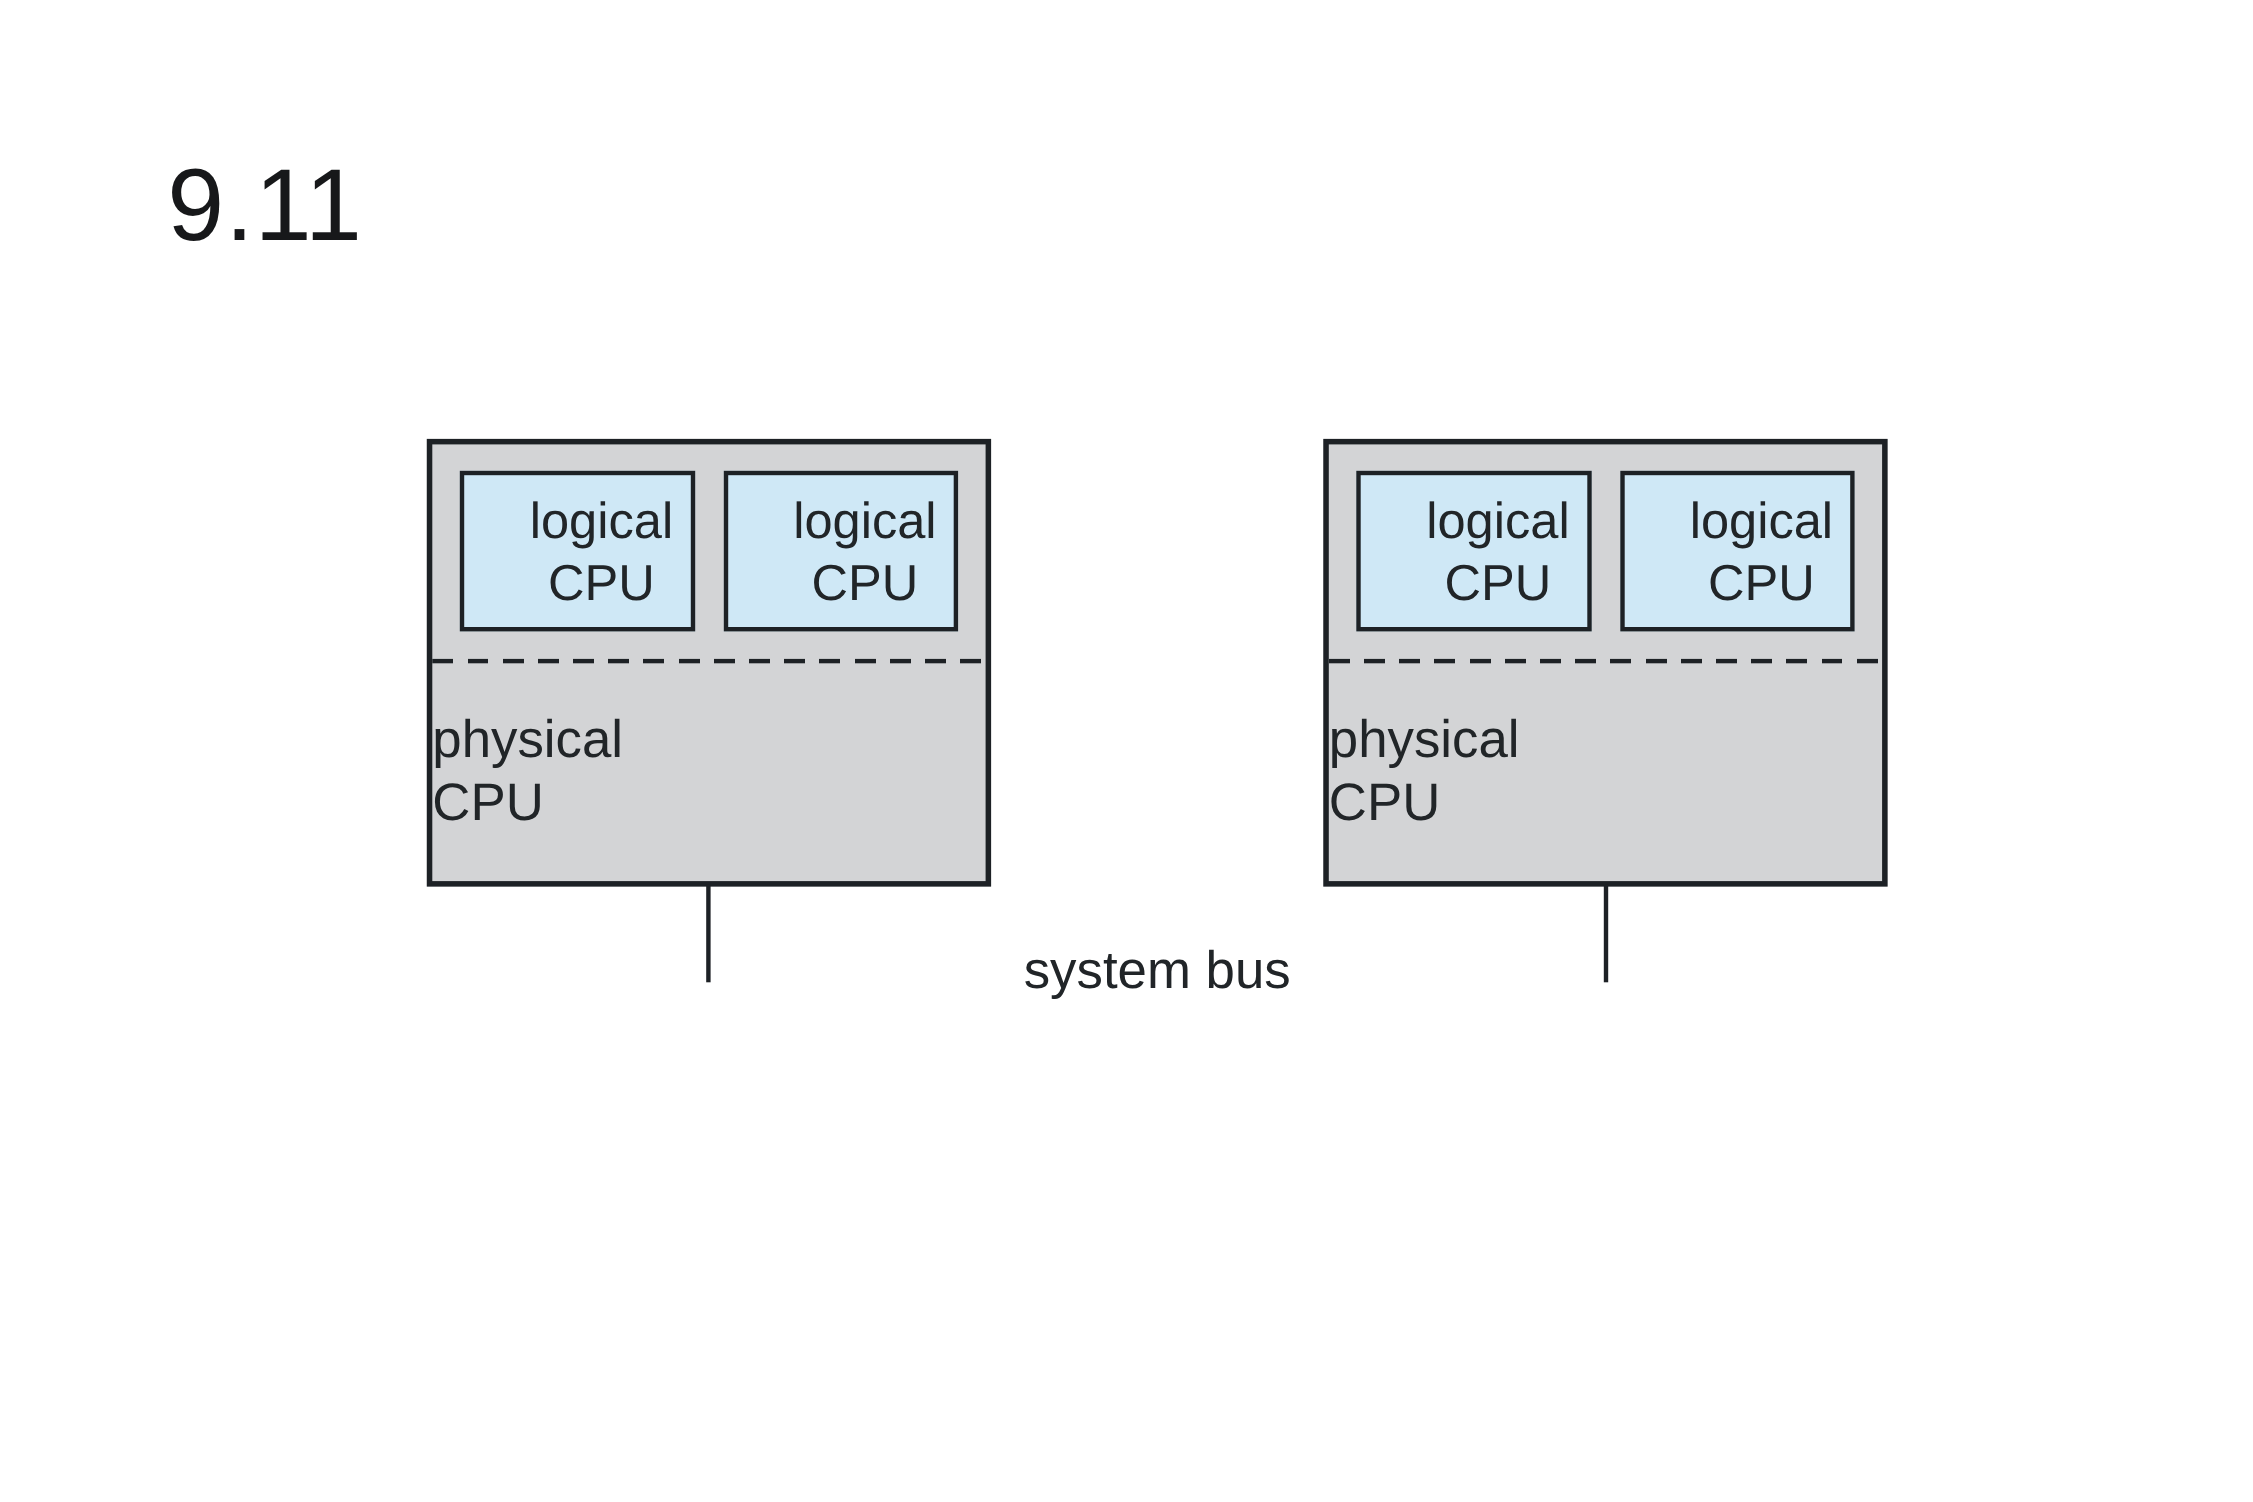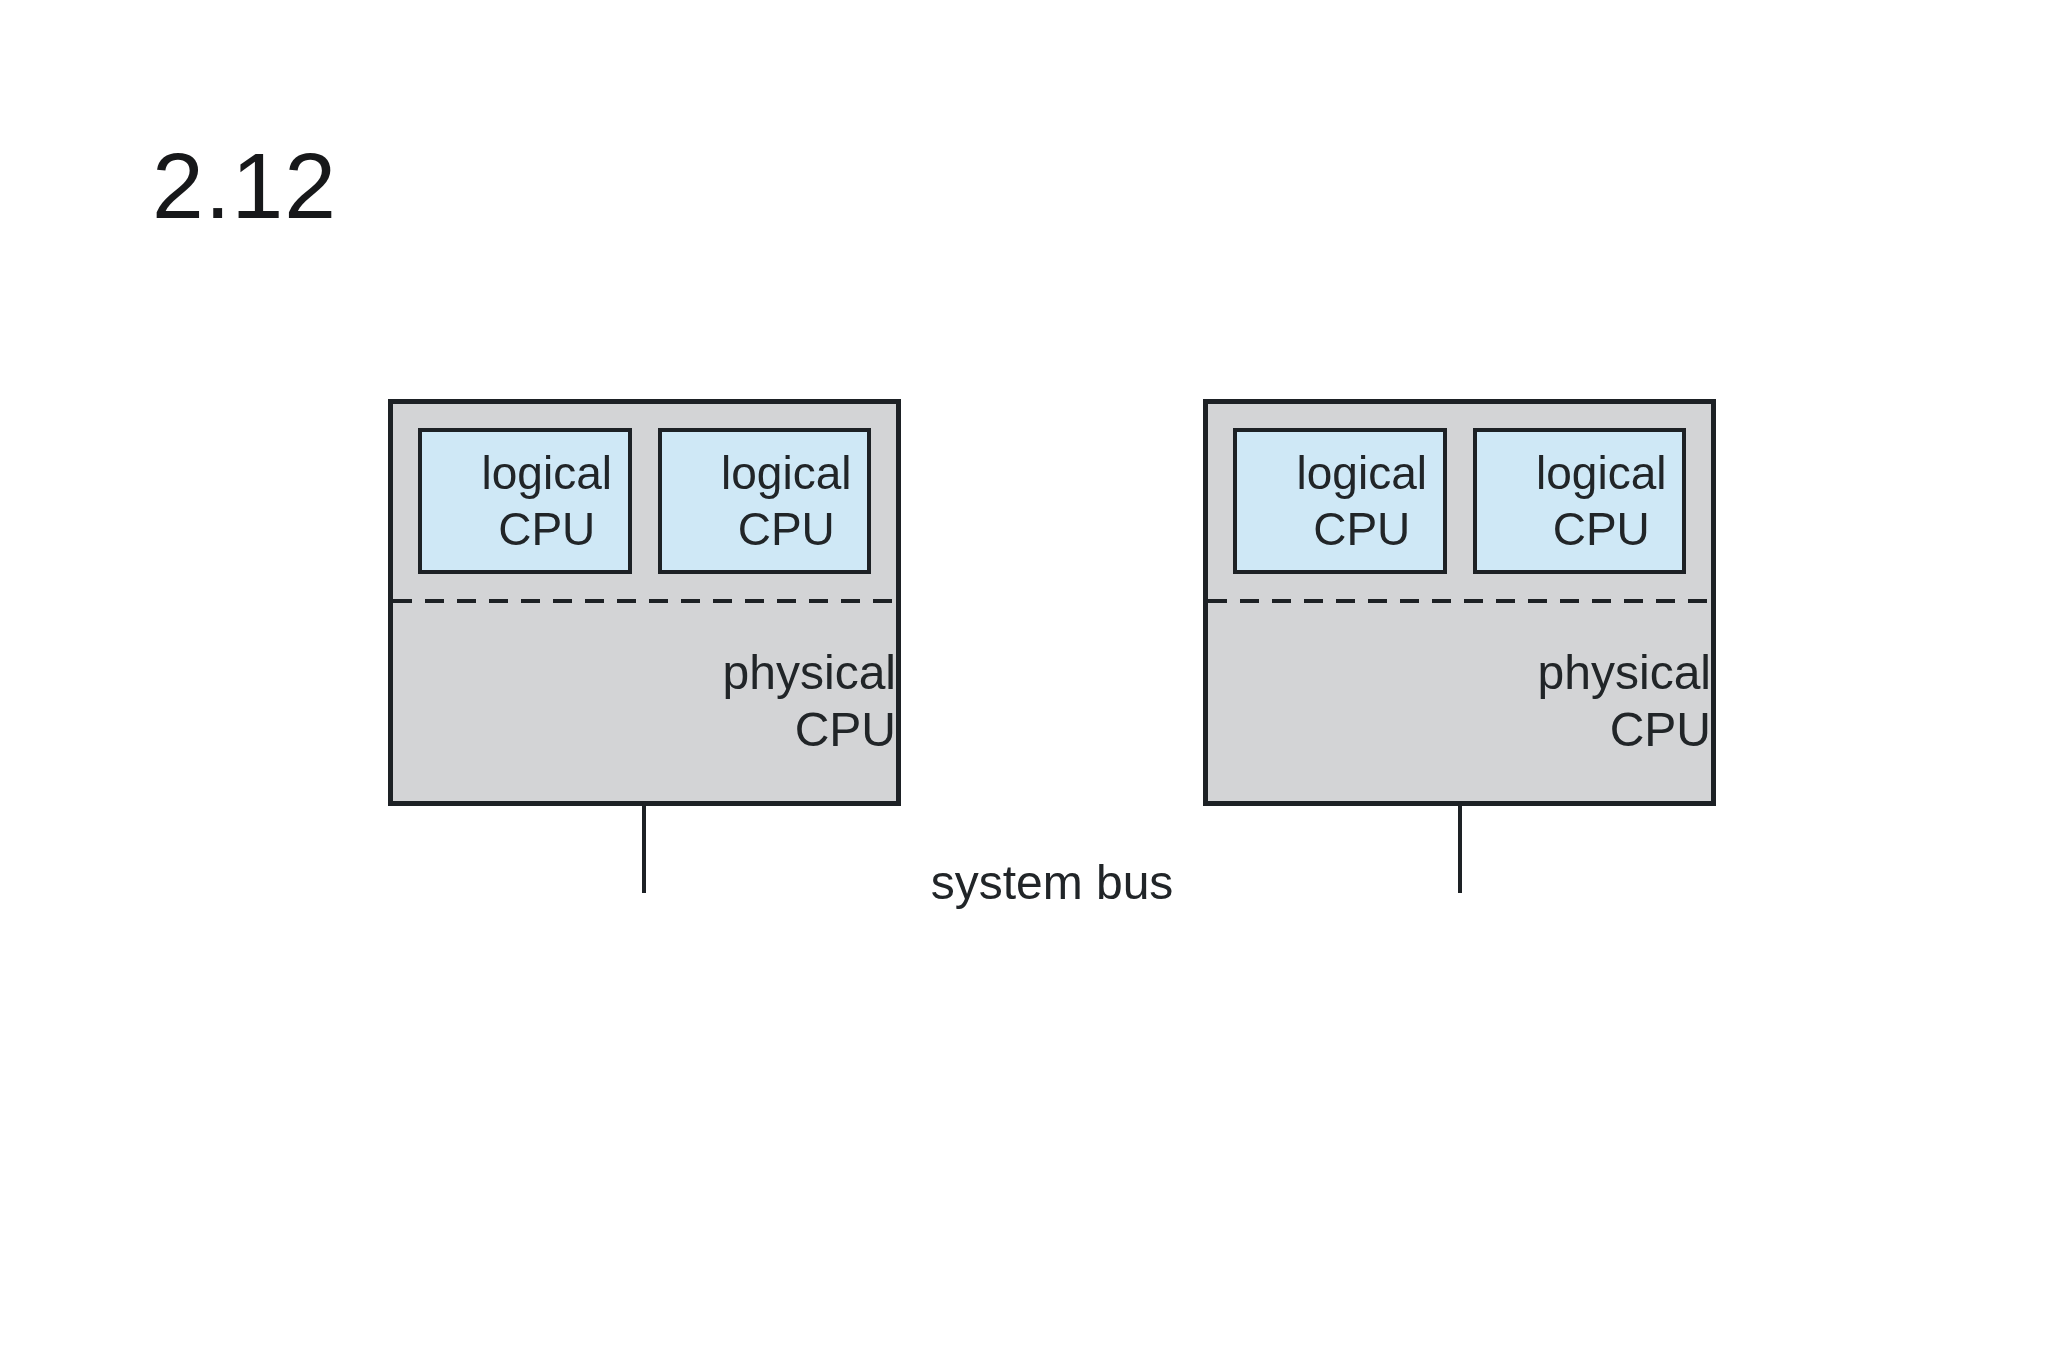--- a/index.html
+++ b/index.html
@@ -61,21 +61,21 @@
   .smt-divider{
     margin-top:25px;
     height:4px;
     flex:0 0 auto;
     background:repeating-linear-gradient(to right, var(--line) 0 19px, transparent 19px 32px);
   }
   .physical-area{
     flex:1 1 auto;
     display:flex;
     flex-direction:column;
-    align-items:flex-end;
+    align-items:flex-start;
     justify-content:center;
     text-align:center;
     color:#212528;
     font-size:48px;
     line-height:1.18;
   }
   .bus-stub{
     position:absolute;
     top:804px;
     width:4px;
@@ -93,21 +93,21 @@
     font-size:48px;
     line-height:1.2;
     color:#212528;
     white-space:nowrap;
     margin-top:32px;
   }
 </style>
 </head>
 <body>
 
-<div class="slide-number">2.12</div>
+<div class="slide-number">9.11</div>
 
 <div class="cpu-package left">
   <div class="logical-row">
     <div class="logical-cpu">
       <span>logical</span>
       <span>CPU</span>
     </div>
     <div class="logical-cpu">
       <span>logical</span>
       <span>CPU</span>

